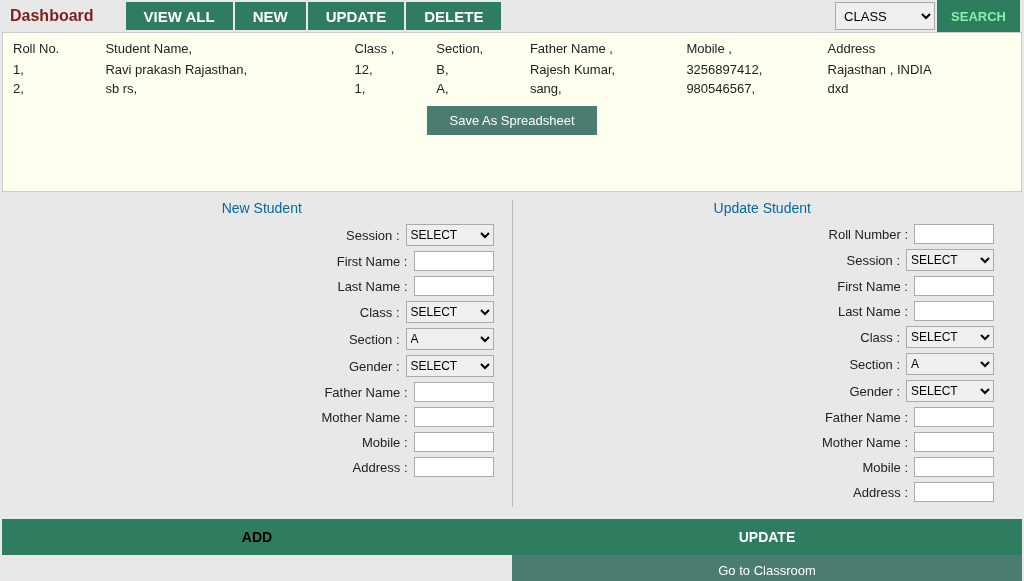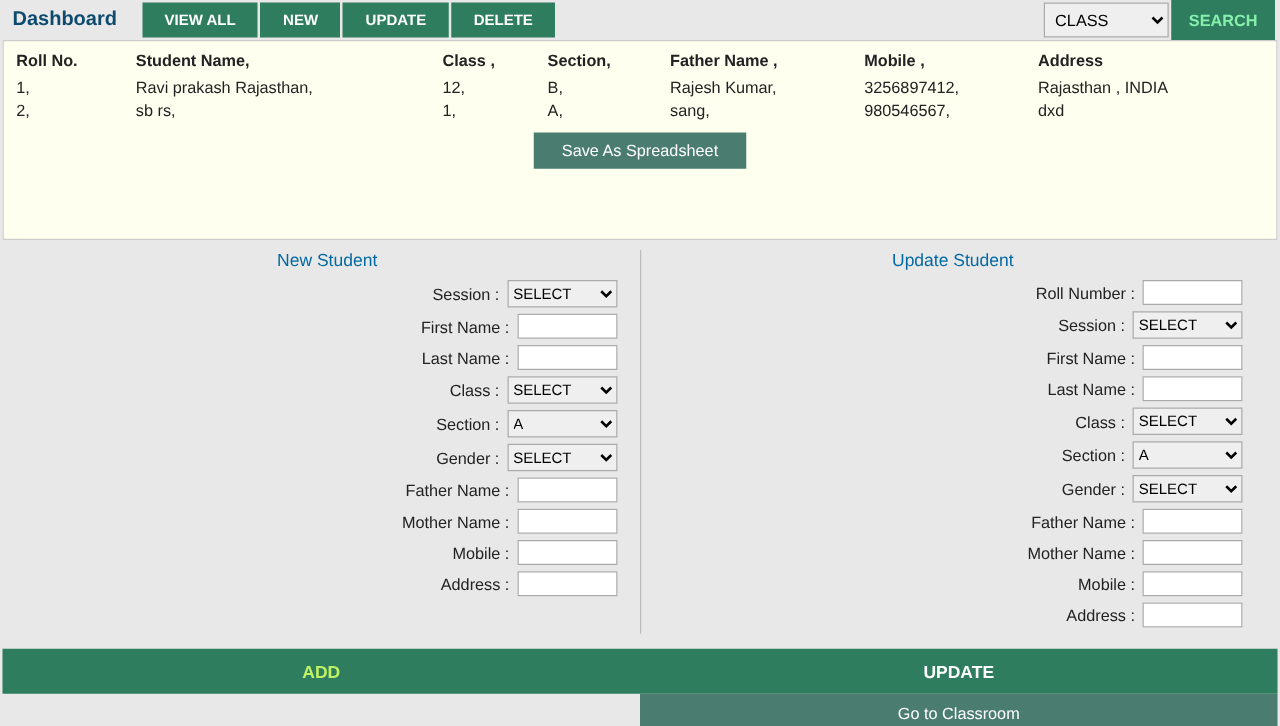--- a/index.html
+++ b/index.html
@@ -15,32 +15,32 @@
     
     .header {
       display: flex;
       align-items: center;
       background: #e8e8e8;
       height: 32px;
       padding: 0 4px;
       gap: 2px;
     }
     .header-title {
-      color: #0c4a6e;
+      color: #7f1d1d;
       font-weight: bold;
       font-size: 16px;
-      margin-right: 12px;
+      margin-right: 24px;
       padding: 0 6px;
     }
     .header-btn {
       background: #2e7d5e;
       color: white;
       border: none;
       padding: 5px 18px;
-      font-size: 12px;
+      font-size: 15px;
       font-weight: bold;
       cursor: pointer;
       height: 28px;
     }
     .search-area {
       display: flex;
       margin-left: auto;
       align-items: center;
       gap: 2px;
     }
@@ -72,21 +72,21 @@
       padding: 6px 8px;
       position: relative;
     }
     .data-table {
       width: 100%;
       border-collapse: collapse;
       font-size: 13px;
     }
     .data-table th {
       text-align: left;
-      font-weight: bold;
+      font-weight: normal;
       padding: 2px 8px 4px 2px;
       color: #222;
     }
     .data-table td {
       padding: 2px 8px 2px 2px;
       vertical-align: top;
       color: #222;
     }
     .save-btn-wrap {
       text-align: center;
@@ -159,21 +159,21 @@
       display: flex;
       flex-direction: column;
       margin: 4px 2px 0 2px;
     }
     .bottom-row1 {
       display: flex;
     }
     .add-btn {
       flex: 1;
       background: #2e7d5e;
-      color: #bef264;
+      color: #000000;
       border: none;
       padding: 10px 0;
       font-size: 14px;
       font-weight: bold;
       cursor: pointer;
     }
     .update-btn {
       flex: 1;
       background: #2e7d5e;
       color: white;

